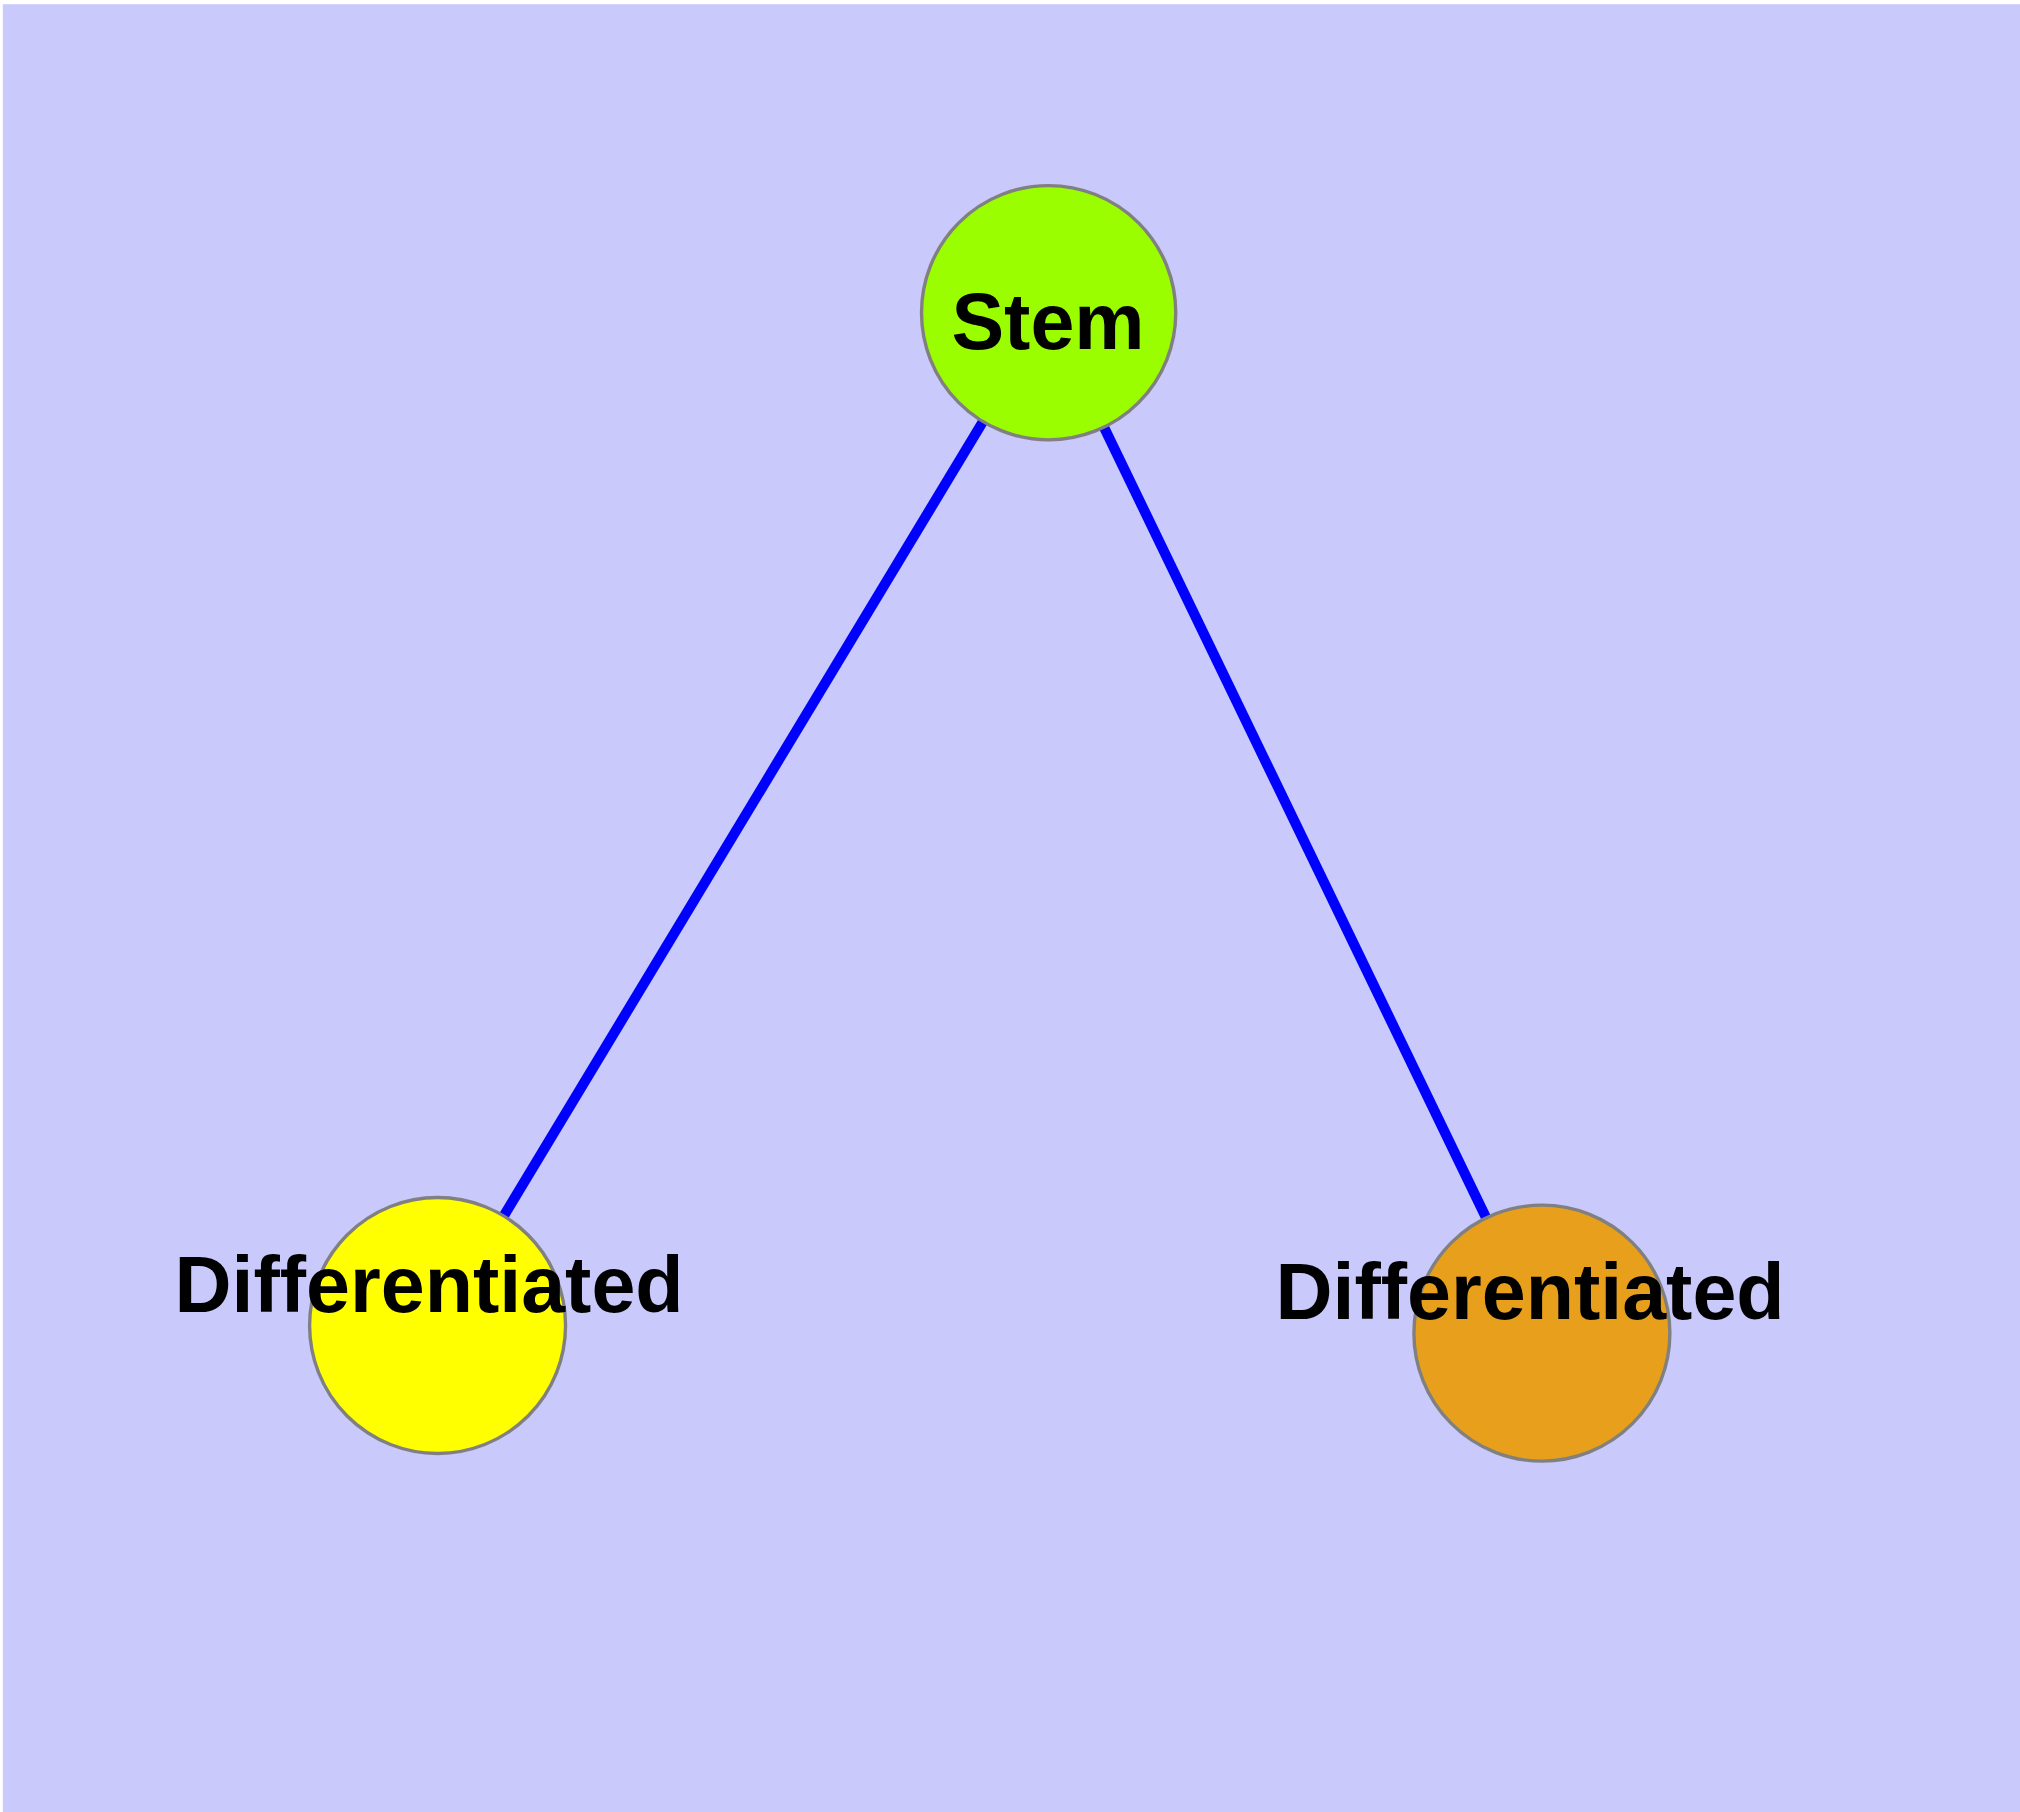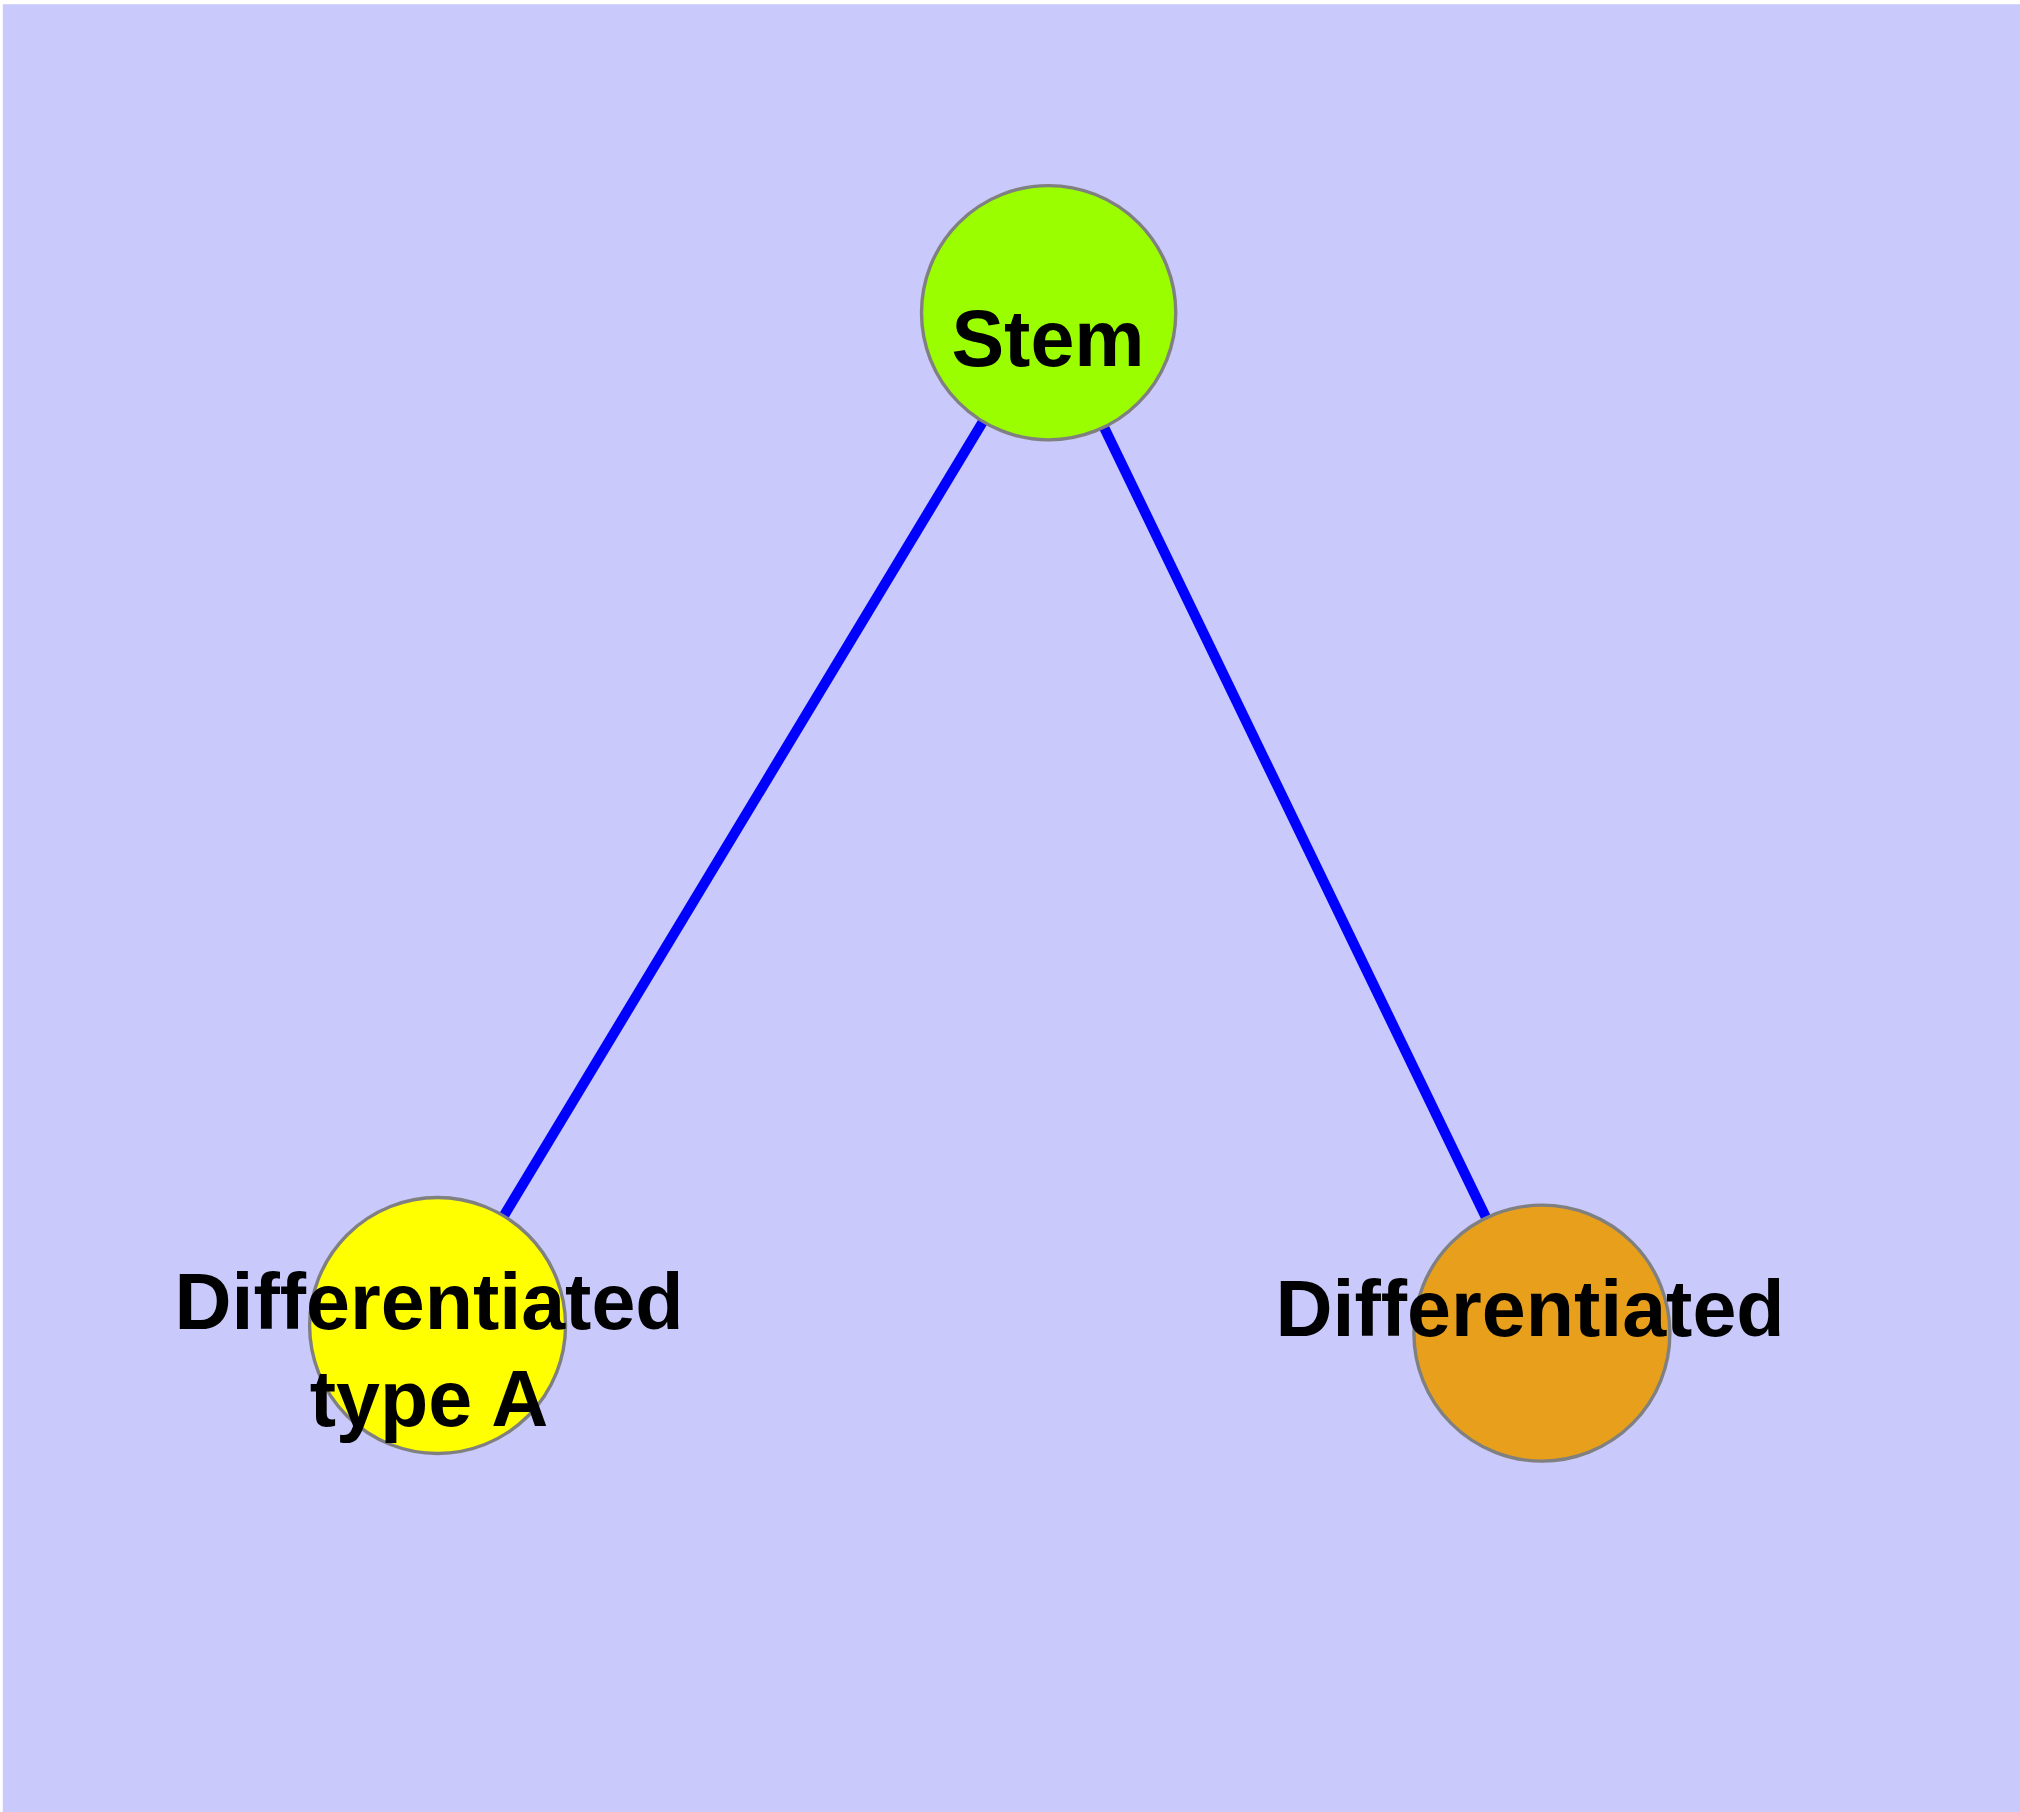--- a/index.html
+++ b/index.html
@@ -25,21 +25,20 @@
     position: absolute;
     transform: translateX(-50%);
     text-align: center;
     white-space: nowrap;
     color: #000000;
     font-weight: bold;
     font-size: 79px;
     line-height: 97px;
     letter-spacing: 0px;
     pointer-events: none;
-    margin-top: 17px;
   }
 </style>
 </head>
 <body>
 
 <div class="stage">
 
   <svg width="2021" height="1812" viewBox="0 0 2384 2138">
 
     <rect x="3" y="5" width="2381" height="2133" fill="#C9C9FB"></rect>
@@ -51,21 +50,20 @@
     <circle cx="516" cy="1564" r="151" stroke-width="4" fill="#FFFF00" stroke="#808080"></circle>
     <circle cx="1819" cy="1573" r="151" stroke-width="4" fill="#E8A01C" stroke="#808080"></circle>
   </svg>
 
   <div class="node-label" style="left: 1048px; top: 273px;">
     <div>Stem</div>
   </div>
 
   <div class="node-label" style="left: 429px; top: 1236px;">
     <div>Differentiated</div>
-    <div>type A</div>
   </div>
 
   <div class="node-label" style="left: 1530px; top: 1243px;">
     <div>Differentiated</div>
   </div>
 
 </div>
 
 
 </body></html>

